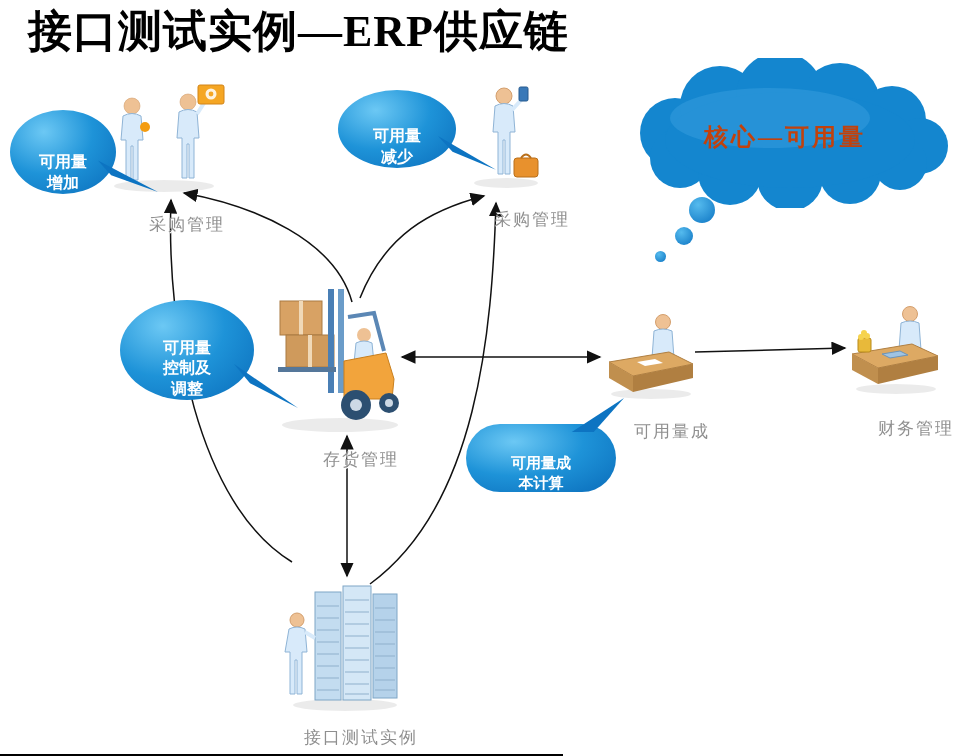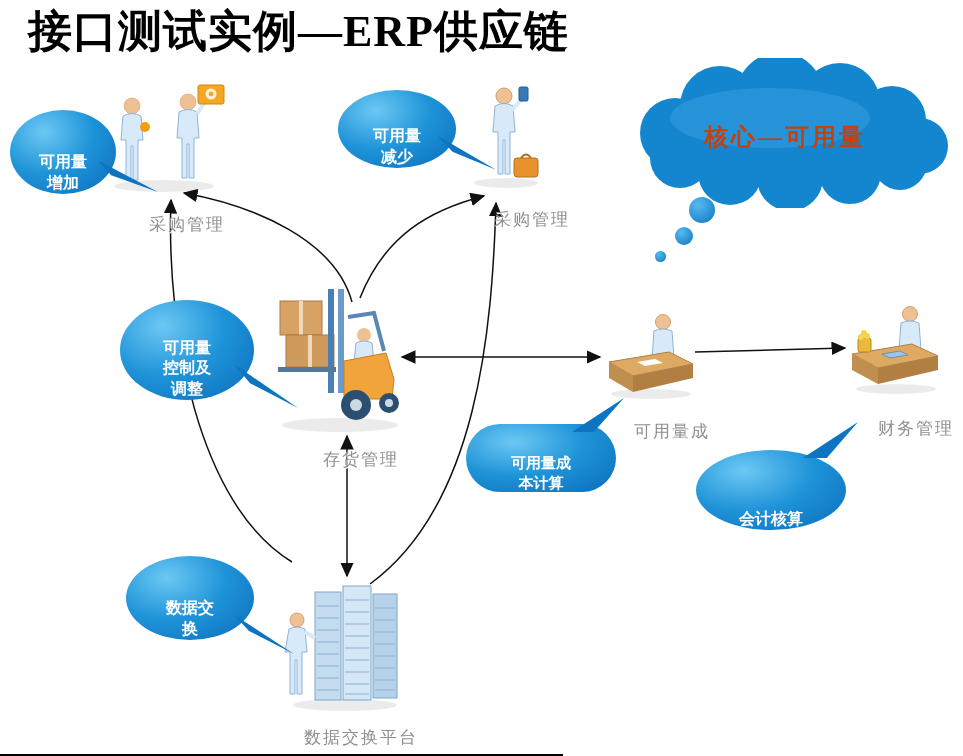--- a/index.html
+++ b/index.html
@@ -163,21 +163,21 @@
     <circle cx="16" cy="38" r="7" fill="#eec194" stroke="#d49f6d"></circle>
     <path d="M8 47 Q16 43 24 47 L26 70 L21 70 L21 112 L16 112 L16 78 L14 78 L14 112 L9 112 L9 70 L4 70 Z" fill="#d8eafa" stroke="#8fb4d6"></path>
     <path d="M24 50 L34 56" stroke="#d8eafa" stroke-width="4"></path>
   </svg>
 
   <div class="node-label" style="left:126px;top:213px">采购管理</div>
   <div class="node-label" style="left:471px;top:208px">采购管理</div>
   <div class="node-label" style="left:300px;top:448px">存货管理</div>
   <div class="node-label" style="left:611px;top:420px">可用量成</div>
   <div class="node-label" style="left:855px;top:417px">财务管理</div>
-  <div class="node-label" style="left:281px;top:726px">数据交换平台</div>
+  <div class="node-label" style="left:281px;top:726px">接口测试实例</div>
 
   <div class="bubble" id="b-increase">
     <div class="tail"></div>
     <span class="label">可用量
 增加</span>
   </div>
   <div class="bubble" id="b-decrease">
     <div class="tail"></div>
     <span class="label">可用量
 减少</span>
@@ -186,24 +186,15 @@
     <div class="tail"></div>
     <span class="label">可用量
 控制及
 调整</span>
   </div>
   <div class="bubble" id="b-cost">
     <div class="tail"></div>
     <span class="label">可用量成
 本计算</span>
   </div>
-  <div class="bubble" id="b-accounting">
-    <div class="tail"></div>
-    <span class="label">会计核算</span>
-  </div>
-  <div class="bubble" id="b-exchange">
-    <div class="tail"></div>
-    <span class="label">数据交
-换</span>
-  </div>
 
   <div id="edge-line"></div>
 </div>
 
 </body></html>

